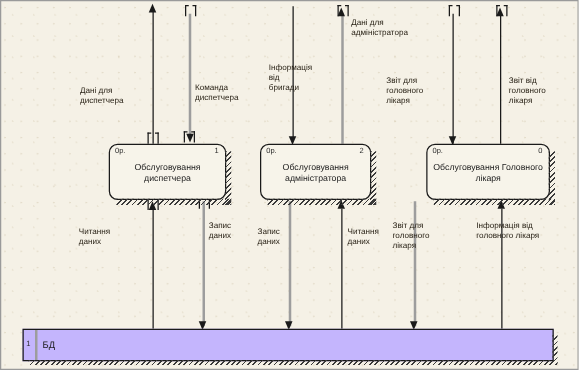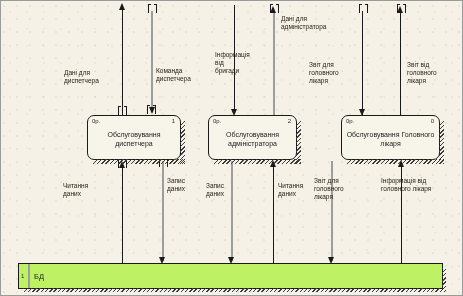--- a/index.html
+++ b/index.html
@@ -109,21 +109,21 @@
     transform: translateY(-45%);
     text-align: center;
     font-size: 7px;
     line-height: 9px;
     color: #1c1c1c;
   }
 
   
   .store {
     position: absolute;
-    background: #bef264;
+    background: #c4b5fd;
     border: 1px solid #1a1a1a;
     box-sizing: border-box;
   }
   .store .sbar {
     position: absolute;
     left: 9px; top: 0; bottom: 0;
     width: 2px;
     background: #9d9d9d;
   }
   .store .snum {

